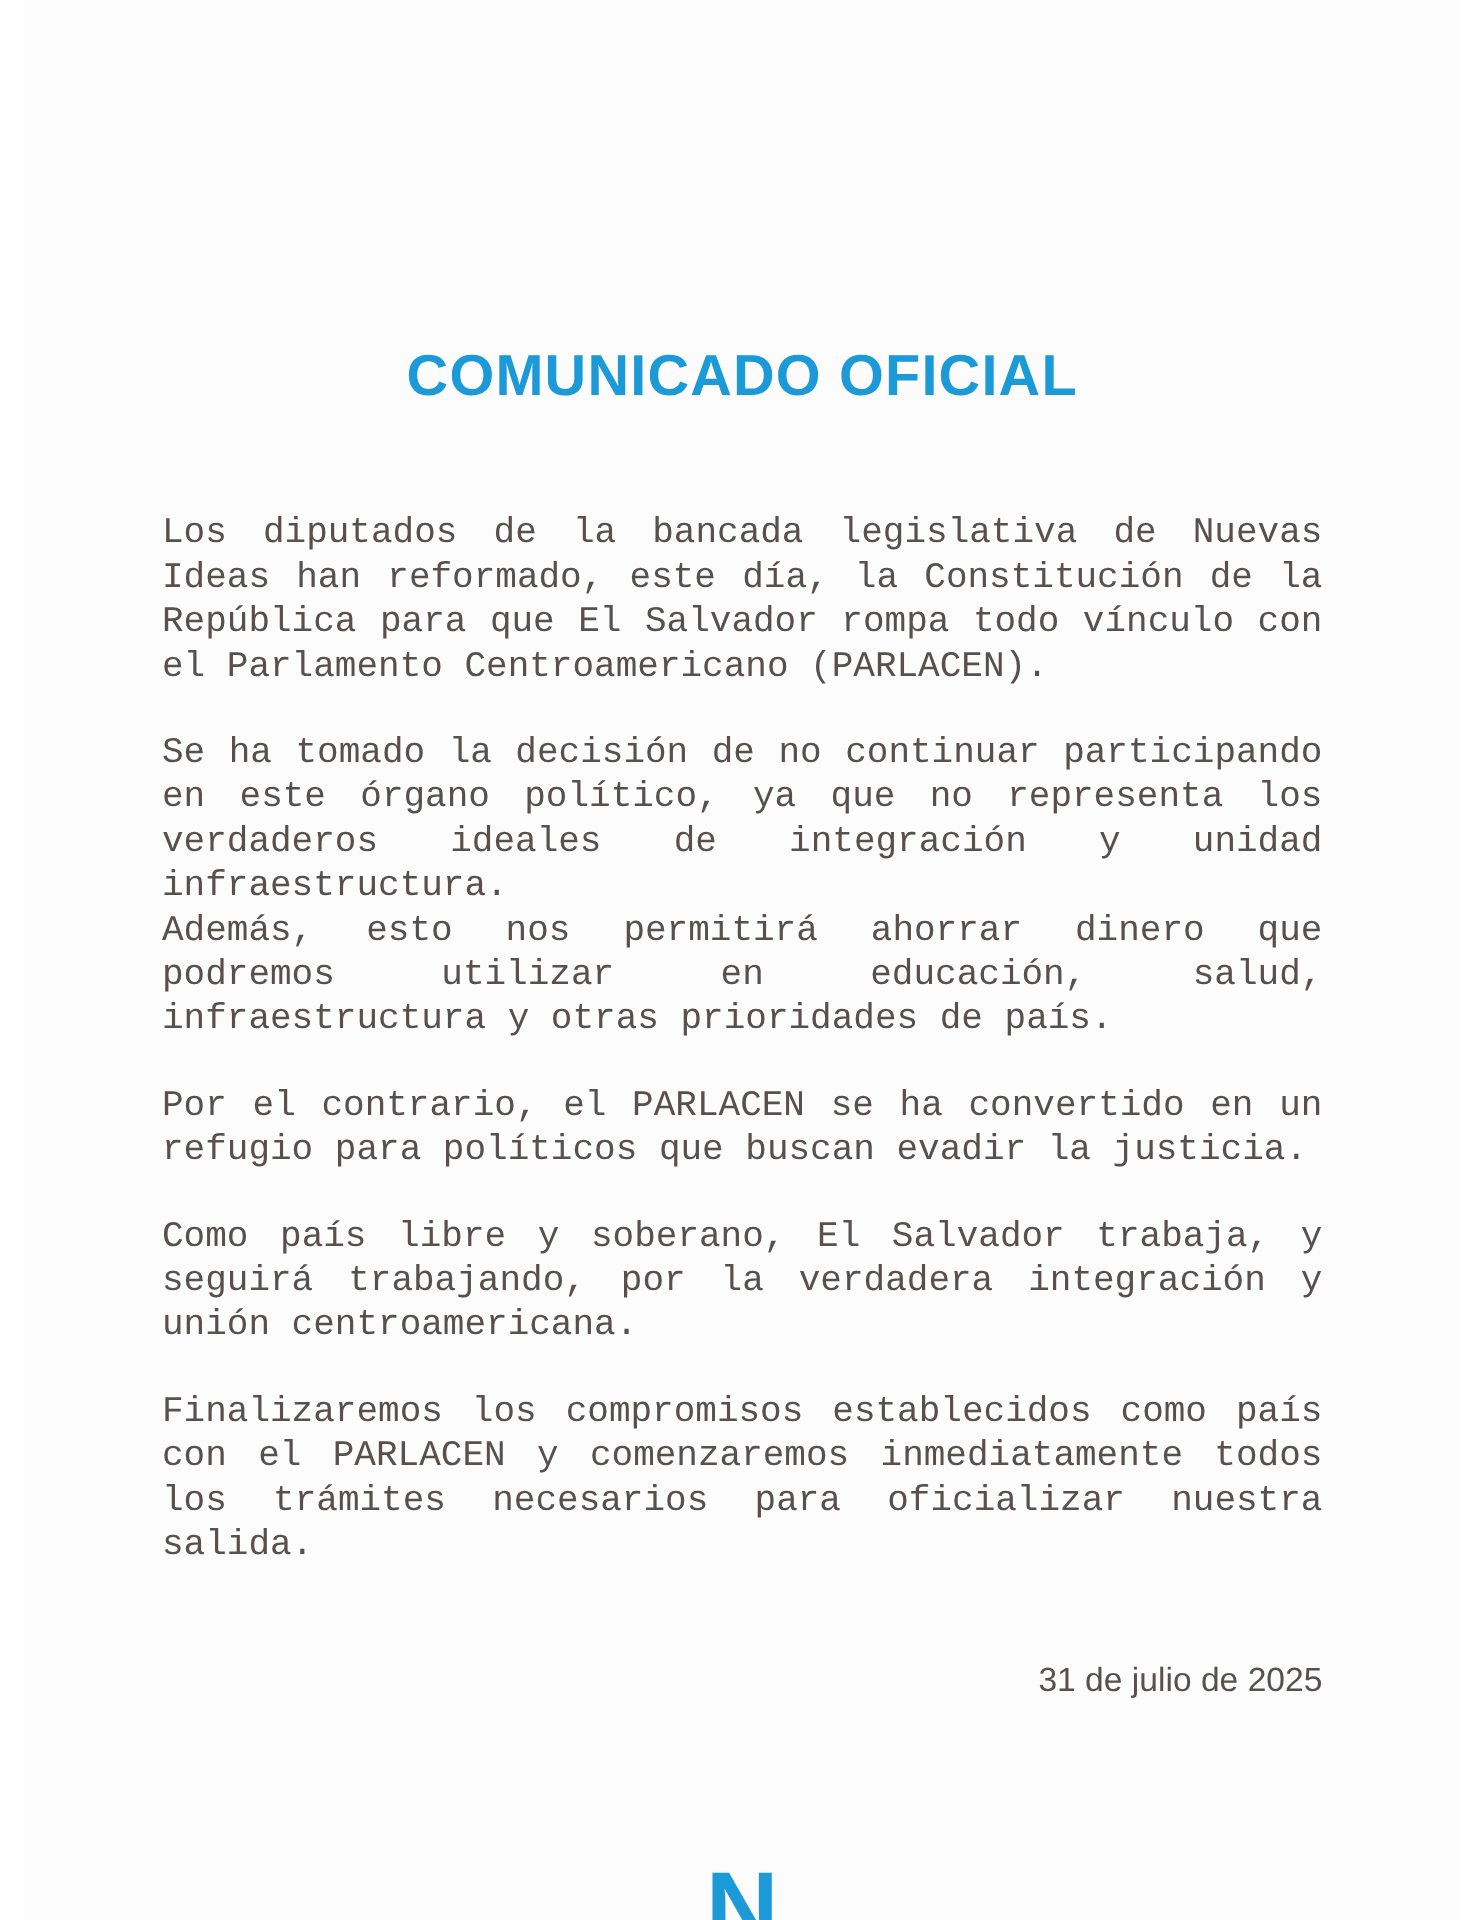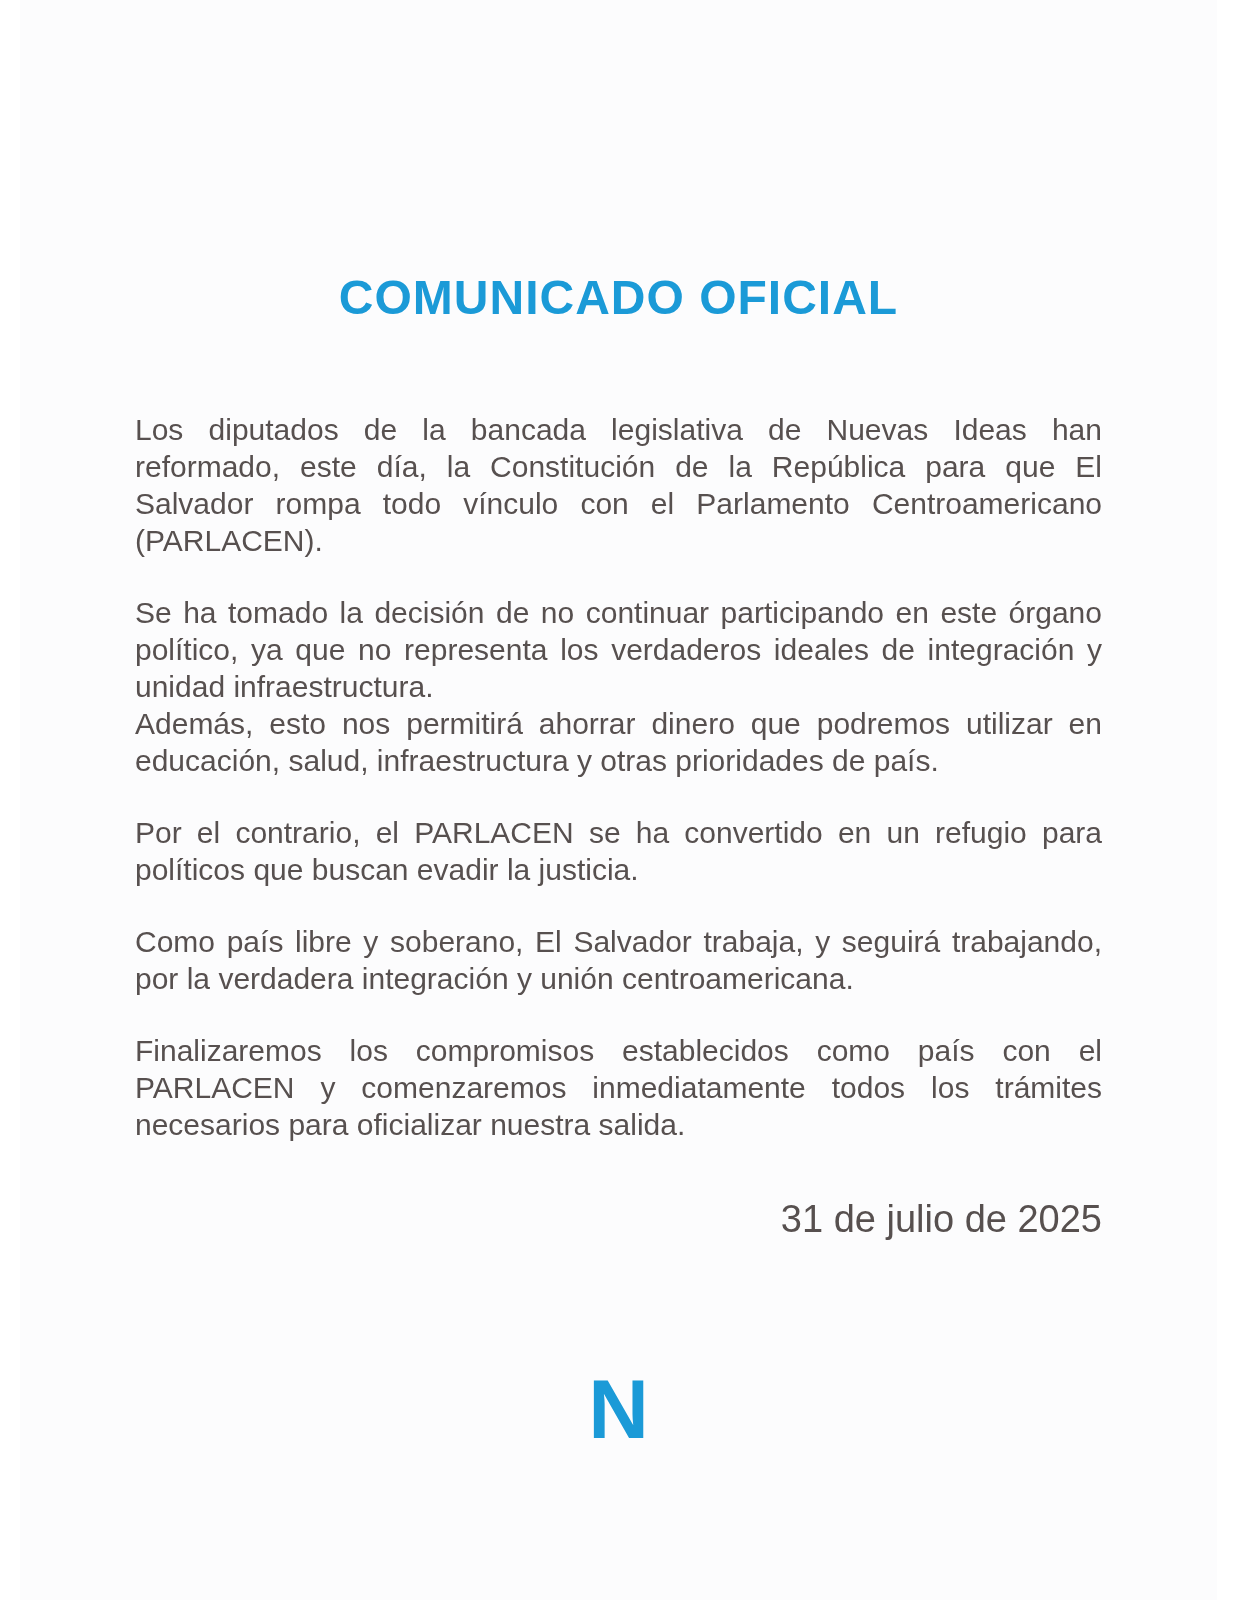--- a/index.html
+++ b/index.html
@@ -6,21 +6,21 @@
   html, body {
     background: #ffffff;
     font-family: "Liberation Sans", sans-serif;
   }
   .page {
     position: relative;
     width: 1197px;
     height: 1600px;
     margin: 0 auto;
     background: var(--bg, #FCFCFD);
-    padding: 1px 115px;
+    padding: 17px 115px;
     overflow: hidden;
     color: var(--text, #57504F);
   }
   .title {
     margin-top: 272px;
     text-align: center;
     font-size: 48px;
     line-height: 50px;
     font-weight: 800;
     letter-spacing: 1px;
@@ -28,28 +28,29 @@
   }
   .body-text {
     margin-top: 88px;
   }
   .para {
     font-size: 30px;
     line-height: 37px;
     text-align: justify;
     margin-bottom: 35px;
     font-weight: 400;
+    font-family: Liberation Mono, monospace;
   }
   .para.tight {
     margin-bottom: 0;
   }
   .date-line {
-    margin-top: 56px;
+    margin-top: 72px;
     text-align: right;
-    font-size: 38px;
+    font-size: 28px;
     line-height: 41px;
   }
   .logo-letter {
     margin-top: 125px;
     text-align: center;
     font-size: 84px;
     line-height: 88px;
     font-weight: bold;
     color: var(--accent, #1B9AD7);
   }

